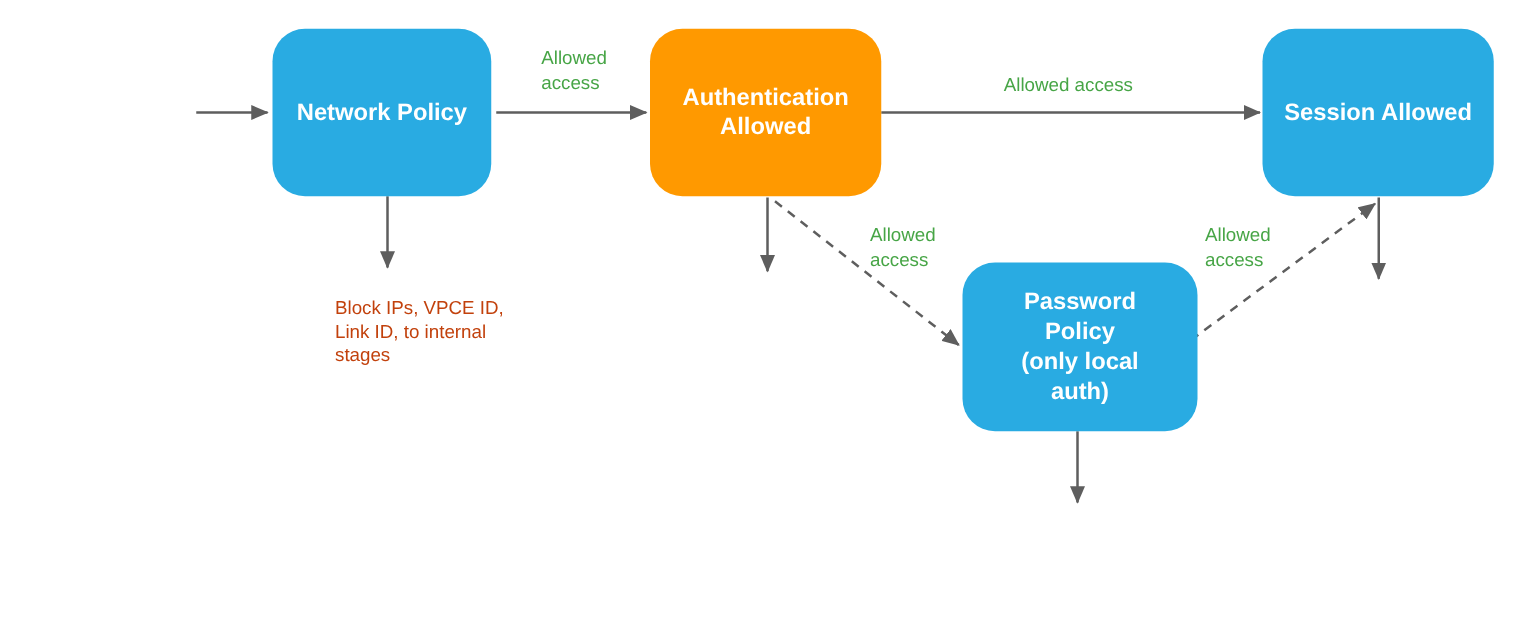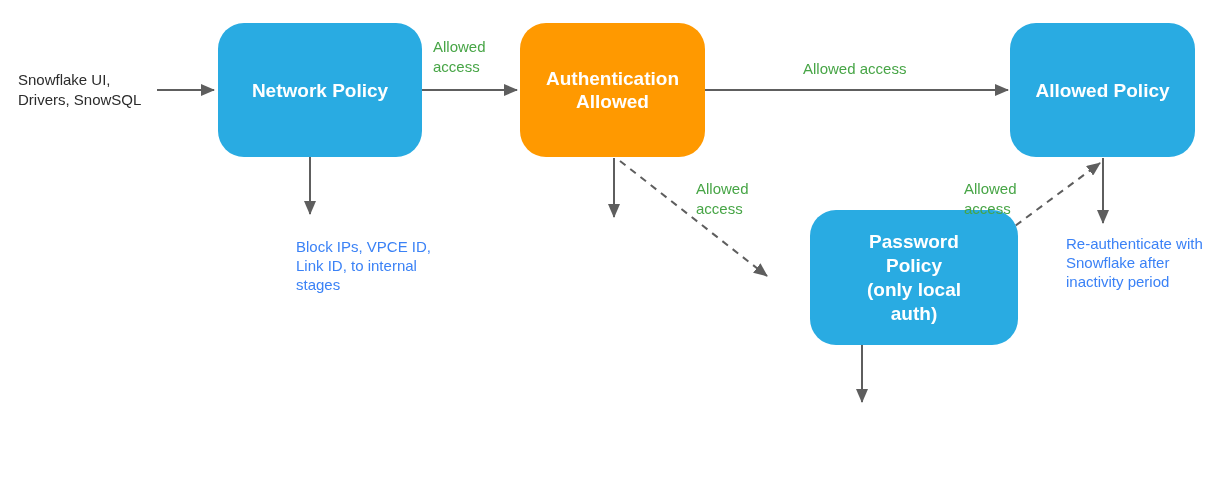--- a/index.html
+++ b/index.html
@@ -31,45 +31,45 @@
     justify-content: center;
     text-align: center;
     color: #ffffff;
     font-weight: bold;
     font-size: 19px;
     line-height: 23px;
     white-space: pre-line;
   }
   .node.blue   { background: #29ABE2; }
   .node.orange { background: #FF9900; }
-  .node-network  { left: 218px; top: 23px;  width: 204px; height: 134px; }
+  .node-network  { left: 218px; top: 23px;  width: 175px; height: 134px; }
   .node-auth     { left: 520px; top: 23px;  width: 185px; height: 134px; }
   .node-session  { left: 1010px; top: 23px; width: 185px; height: 134px; }
-  .node-password { left: 810px; top: 210px; width: 208px; height: 135px; line-height: 24px; }
+  .node-password { left: 770px; top: 210px; width: 188px; height: 135px; line-height: 24px; }
   .txt {
     position: absolute;
     white-space: pre-line;
     font-size: 15px;
     line-height: 19px;
   }
   .txt-source {
     left: 18px; top: 70px;
     color: #2B2B2B;
     line-height: 20px;
   }
   .txt-green {
     color: #47A546;
     font-weight: normal;
     line-height: 20px;
   }
   .lbl-net-auth     { left: 433px; top: 37px; }
   .lbl-auth-session { left: 803px; top: 59px; }
   .lbl-auth-pwd     { left: 696px; top: 179px; }
   .lbl-pwd-session  { left: 964px; top: 179px; }
-  .txt-red { color: #3b82f6; margin-left: 28px; }
+  .txt-red { color: #c2410c; }
   .ann-network  { left: 268px;  top: 237px; width: 165px; }
   .ann-auth     { left: 548px;  top: 234px; width: 170px; }
   .ann-session  { left: 1038px; top: 234px; width: 172px; }
   .ann-password { left: 808px;  top: 420px; width: 165px; }
 </style>
 </head>
 <body>
 
 <div class="canvas">
 
@@ -85,29 +85,27 @@
       <line x1="705" y1="90" x2="1008" y2="90" marker-end="url(#ah)"></line>
       <line x1="310" y1="157" x2="310" y2="214" marker-end="url(#ah)"></line>
       <line x1="614" y1="158" x2="614" y2="217" marker-end="url(#ah)"></line>
       <line x1="620" y1="161" x2="767" y2="276" stroke-dasharray="7 6" marker-end="url(#ah)"></line>
       <line x1="953" y1="272" x2="1100" y2="163" stroke-dasharray="7 6" marker-end="url(#ah)"></line>
       <line x1="1103" y1="158" x2="1103" y2="223" marker-end="url(#ah)"></line>
       <line x1="862" y1="345" x2="862" y2="402" marker-end="url(#ah)"></line>
     </g>
   </svg>
 
-  <div class="txt txt-source">Snowflake UI,
-Drivers, SnowSQL</div>
 
   <div class="node blue node-network">Network Policy</div>
 
   <div class="node orange node-auth">Authentication
 Allowed</div>
 
-  <div class="node blue node-session">Allowed Policy</div>
+  <div class="node blue node-session">Session Allowed</div>
 
   <div class="node blue node-password">Password
 Policy
 (only local
 auth)</div>
 
   <div class="txt txt-green lbl-net-auth">Allowed
 access</div>
 
   <div class="txt txt-green lbl-auth-session">Allowed access</div>
@@ -116,18 +114,15 @@
 access</div>
 
   <div class="txt txt-green lbl-pwd-session">Allowed
 access</div>
 
   <div class="txt txt-red ann-network">Block IPs, VPCE ID,
 Link ID, to internal
 stages</div>
 
 
-  <div class="txt txt-red ann-session">Re-authenticate with
-Snowflake after
-inactivity period</div>
 
 
 </div>
 
 </body></html>

